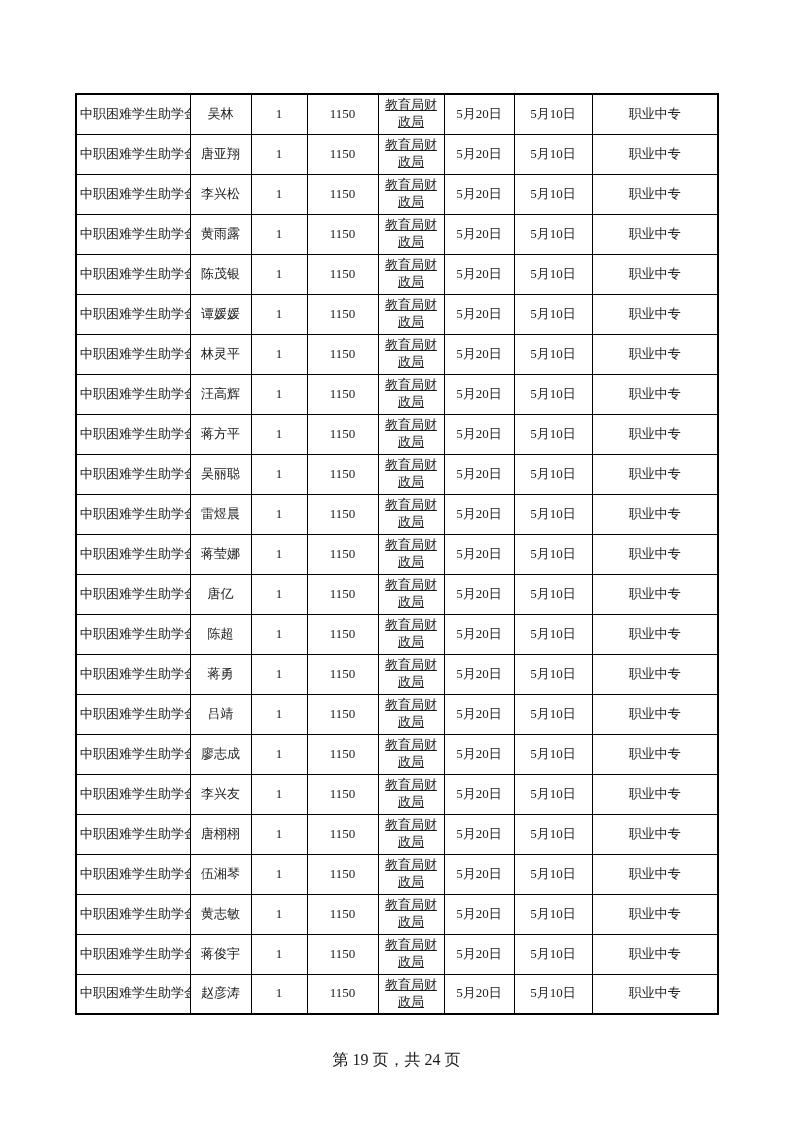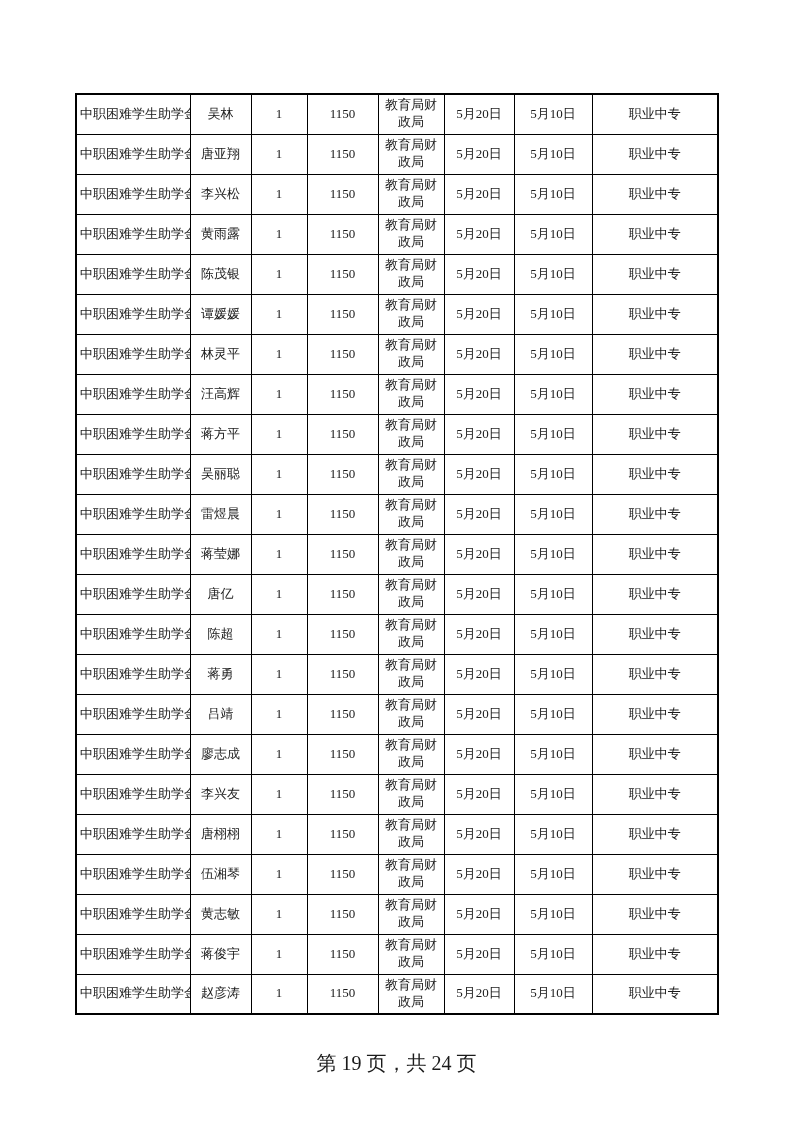--- a/index.html
+++ b/index.html
@@ -40,28 +40,29 @@
     overflow: hidden;
   }
   td.col0 {
     text-align: left;
     white-space: nowrap;
     padding: 0 0 0 4px;
   }
   td.col4 {
     word-break: break-all;
     padding: 0 6px;
+    text-decoration: underline;
   }
   .footer {
     position: absolute;
     left: 0;
     top: 1050px;
     width: 793px;
     text-align: center;
-    font-size: 20px;
+    font-size: 16px;
     color: #1a1a1a;
   }
 </style>
 </head>
 <body>
 
 <div class="page">
 
   <div class="table-wrap">
     <table class="aid-table">

